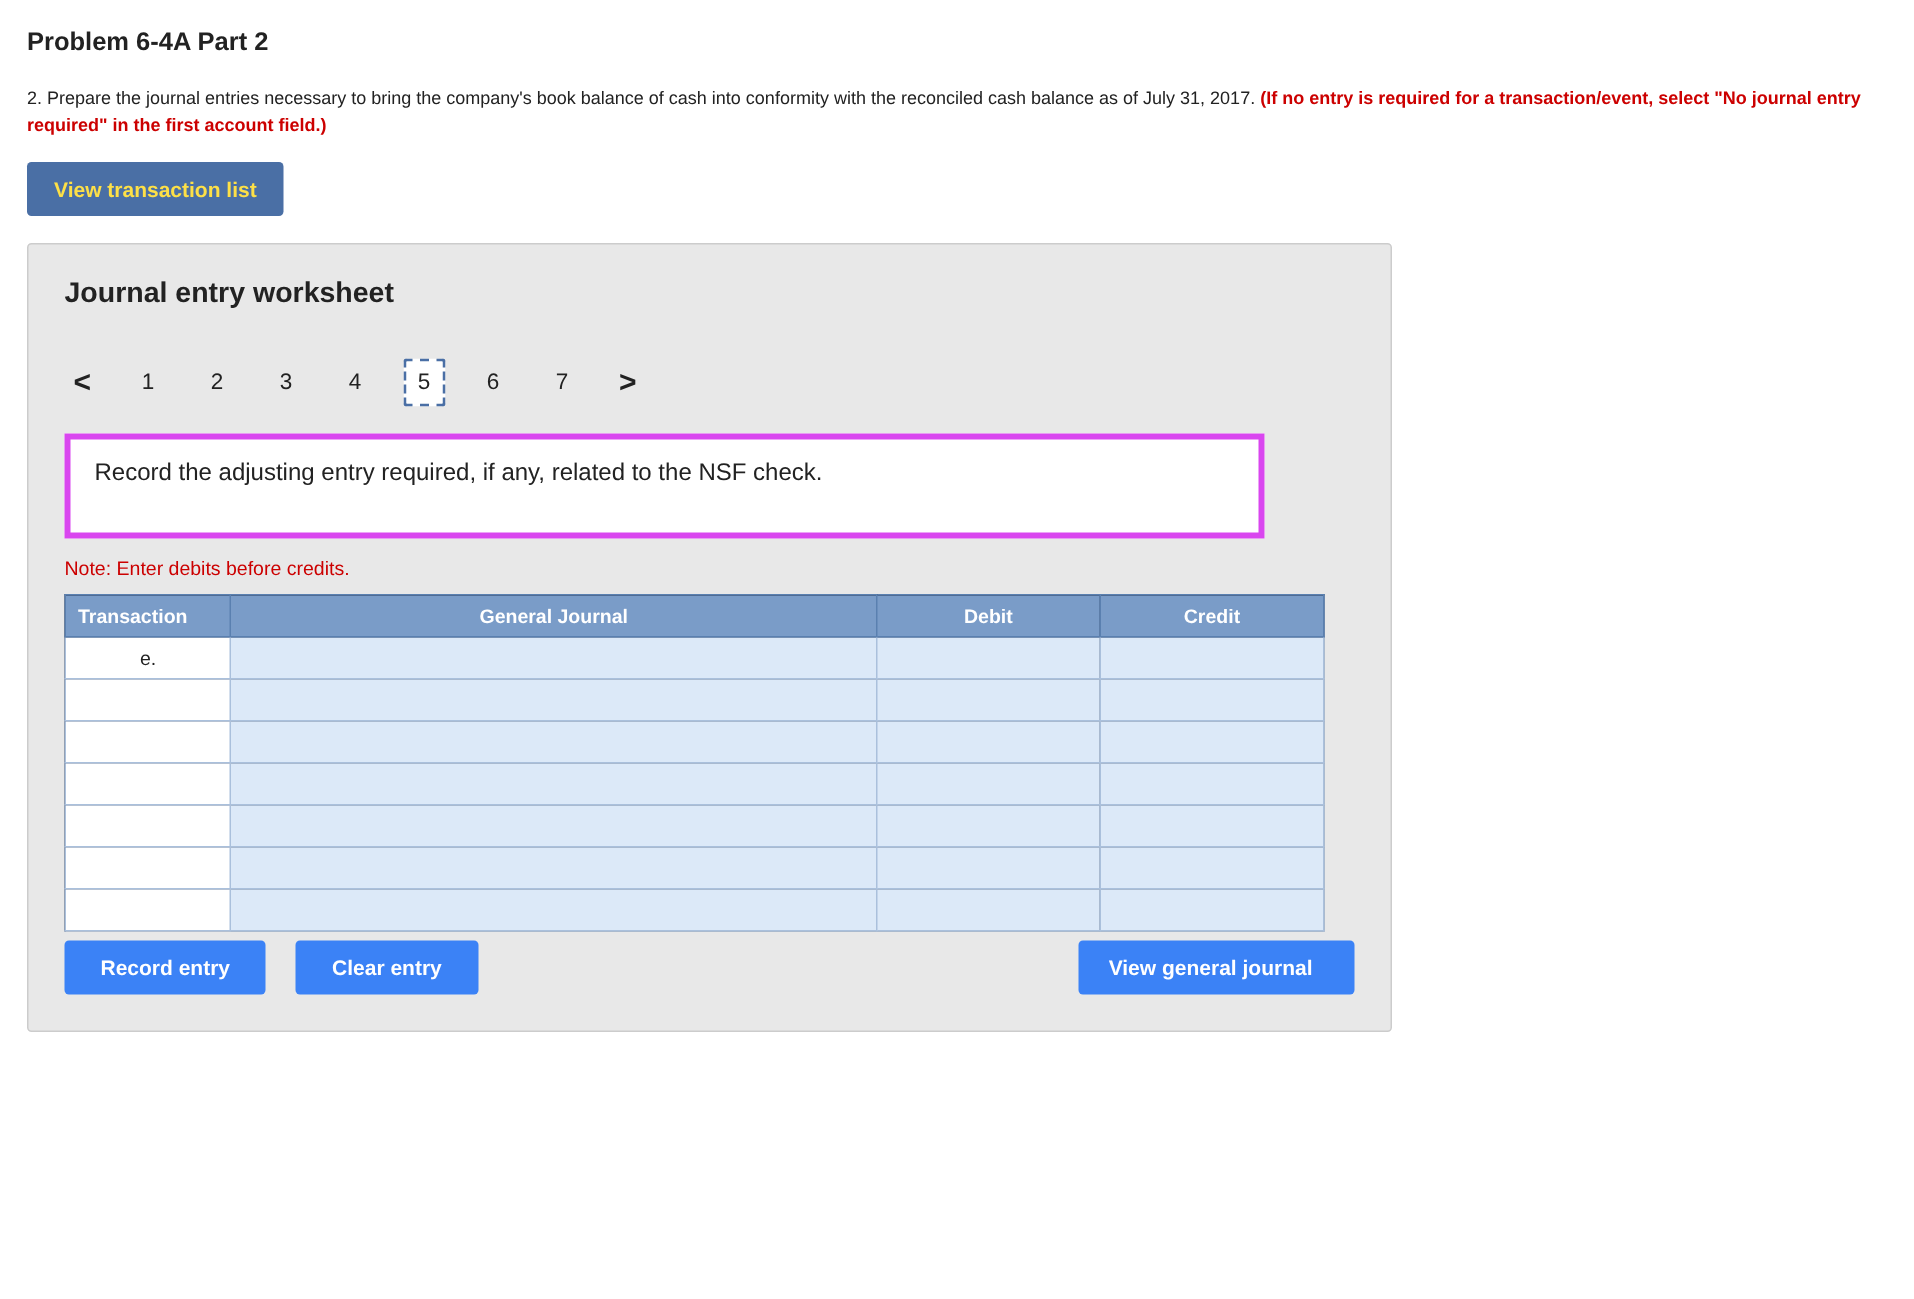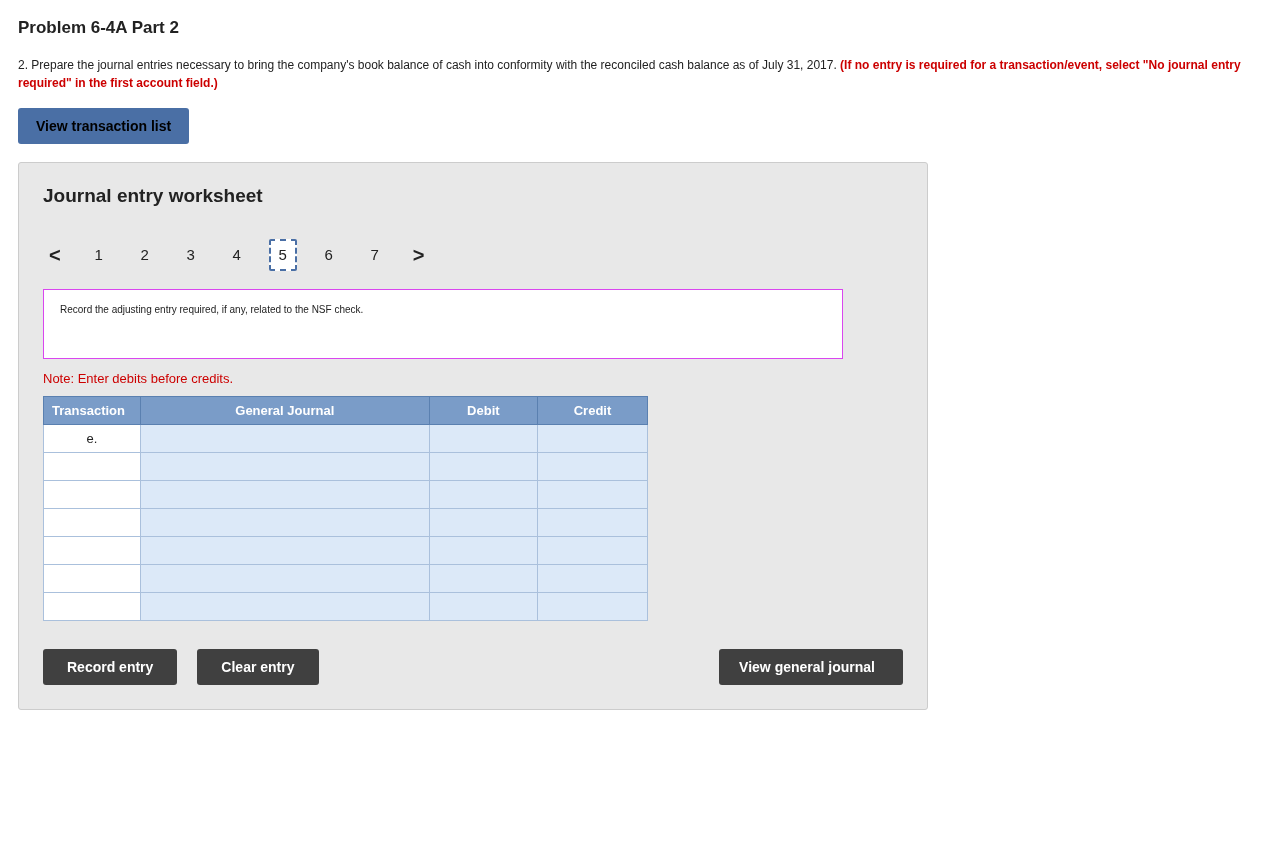--- a/index.html
+++ b/index.html
@@ -22,21 +22,21 @@
       line-height: 1.5;
       margin-bottom: 16px;
       max-width: 1230px;
     }
     .instructions .red-text {
       color: #c00;
       font-weight: bold;
     }
     .view-transaction-btn {
       background-color: #4a6fa5;
-      color: #000000;
+      color: #fde047;
       border: none;
       padding: 10px 18px;
       font-size: 14px;
       font-weight: bold;
       cursor: pointer;
       border-radius: 3px;
       margin-bottom: 18px;
       display: inline-block;
     }
     .worksheet-container {
@@ -76,38 +76,38 @@
       line-height: 28px;
       border-radius: 2px;
     }
     .nav-num.active {
       border: 2px dashed #4a6fa5;
       background: #fff;
       font-weight: normal;
     }
     .instruction-box {
       background: #fff;
-      border: 1px solid #d946ef;
+      border: 4px solid #d946ef;
       padding: 14px 16px;
-      font-size: 10px;
+      font-size: 16px;
       color: #222;
       margin-bottom: 12px;
       min-height: 70px;
       max-width: 800px;
     }
     .note-text {
       color: #c00;
       font-size: 13px;
       margin-bottom: 10px;
     }
     
     .journal-table {
       border-collapse: collapse;
-      width: 605px;
-      margin-bottom: 28px;
+      width: 840px;
+      margin-bottom: 6px;
       background: #0f172a;
     }
     .journal-table th {
       background: #7a9cc8;
       color: #fff;
       font-weight: bold;
       font-size: 13px;
       padding: 6px 8px;
       text-align: center;
       border: 1px solid #5a80b0;
@@ -148,21 +148,21 @@
     .journal-table tr:first-child td.transaction-cell {
       background: #fff;
     }
     
     .button-row {
       display: flex;
       align-items: center;
       gap: 20px;
     }
     .action-btn {
-      background-color: #404040;
+      background-color: #3b82f6;
       color: #fff;
       border: none;
       padding: 10px 24px;
       font-size: 14px;
       font-weight: bold;
       cursor: pointer;
       border-radius: 3px;
     }
     .action-btn.wide {
       padding: 10px 28px;

